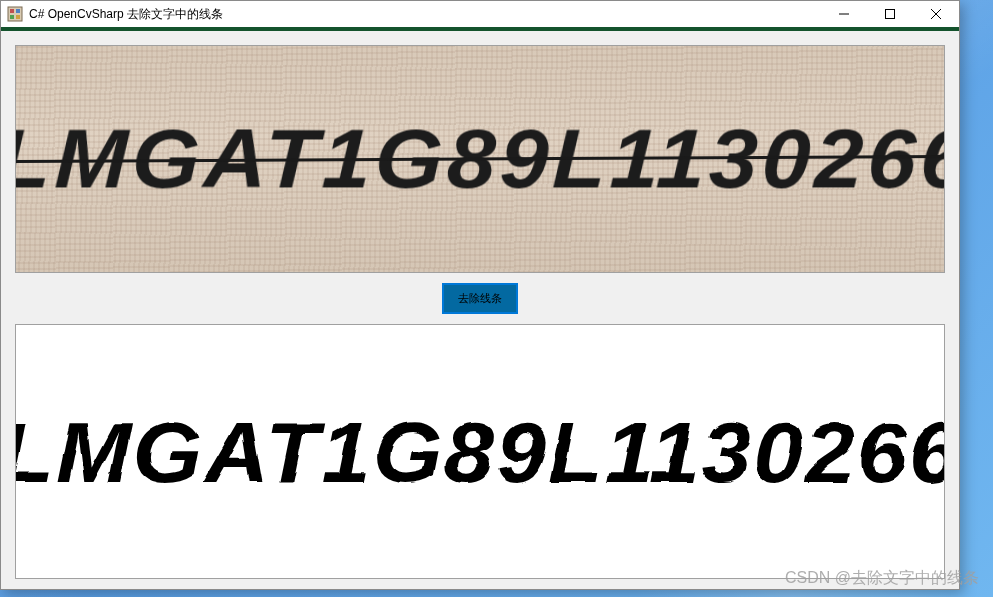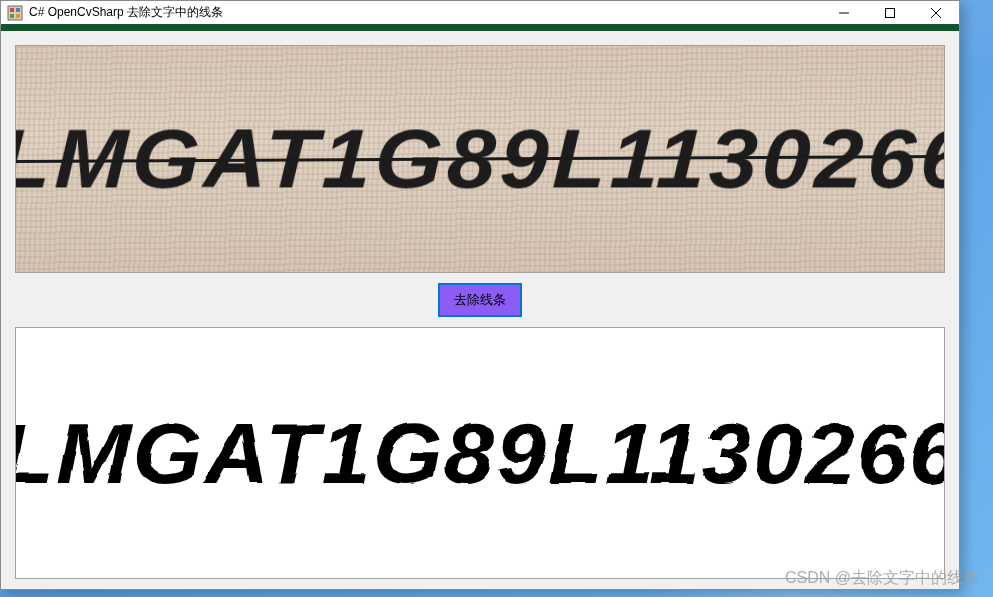--- a/index.html
+++ b/index.html
@@ -33,21 +33,21 @@
       border: 1px solid #8a8a8a;
       box-shadow: 4px 4px 12px rgba(0,0,0,0.25);
       display: flex;
       flex-direction: column;
     }
     .titlebar {
       height: 30px;
       background: #ffffff;
       display: flex;
       align-items: center;
-      border-bottom: 7px solid #14532d;
+      border-bottom: 4px solid #14532d;
     }
     .app-icon {
       width: 16px; height: 16px;
       margin: 0 6px;
       display: flex; align-items: center; justify-content: center;
     }
     .app-icon svg { width: 16px; height: 16px; }
     .title-text {
       font-size: 12px;
       color: #000;
@@ -82,23 +82,23 @@
     }
     .panel.top { height: 228px; }
     .panel.bottom { flex: 1; }
     .btn-row {
       display: flex;
       justify-content: center;
       padding: 0;
     }
     .action-btn {
       padding: 6px 14px;
-      font-size: 13px;
+      font-size: 11px;
       font-family: inherit;
-      background: #8b5cf6;
+      background: #0369a1;
       border: 2px solid #0078d7;
       cursor: pointer;
       color: #000;
     }
     
     .src-canvas {
       position: absolute; inset: 0;
       background:
         repeating-linear-gradient(92deg, rgba(150,120,100,0.12) 0 2px, transparent 2px 5px),
         repeating-linear-gradient(-1deg, rgba(160,130,110,0.15) 0 2px, transparent 2px 6px),

